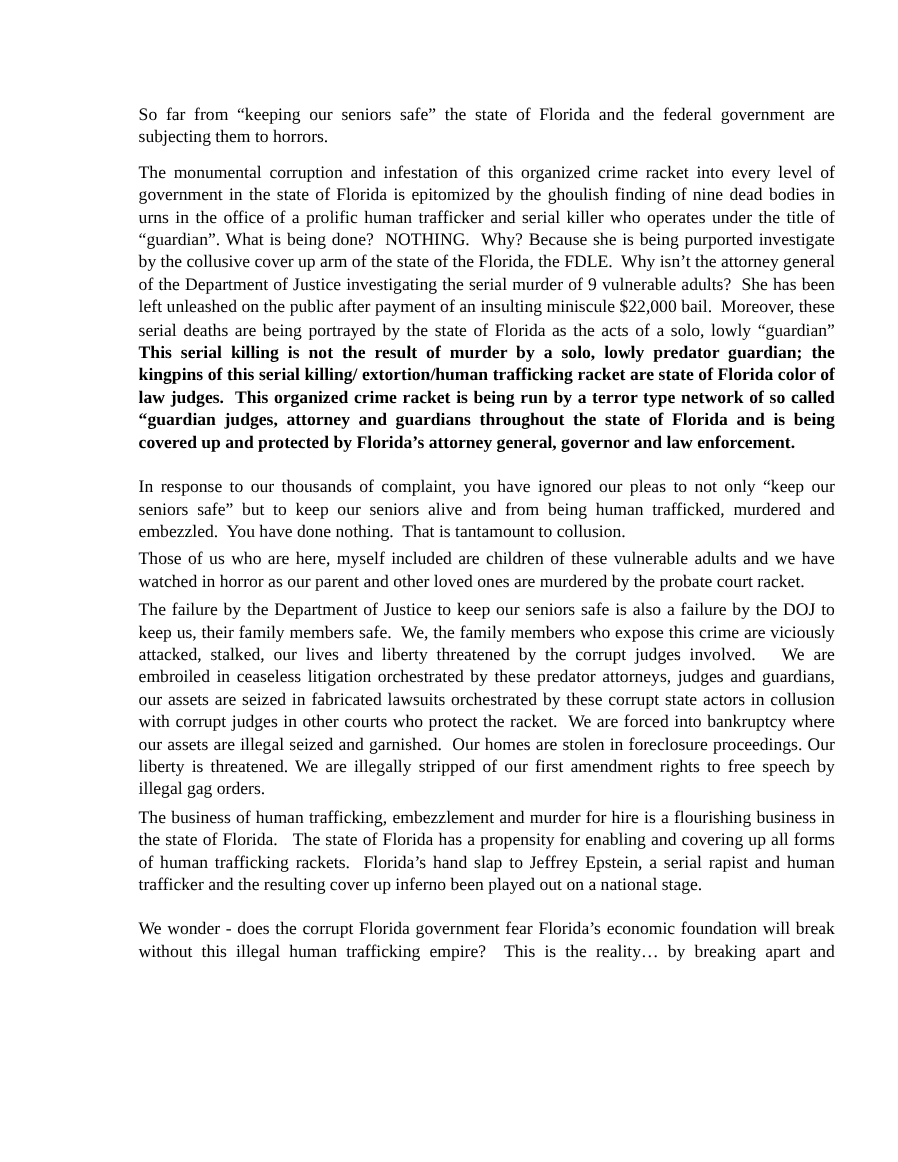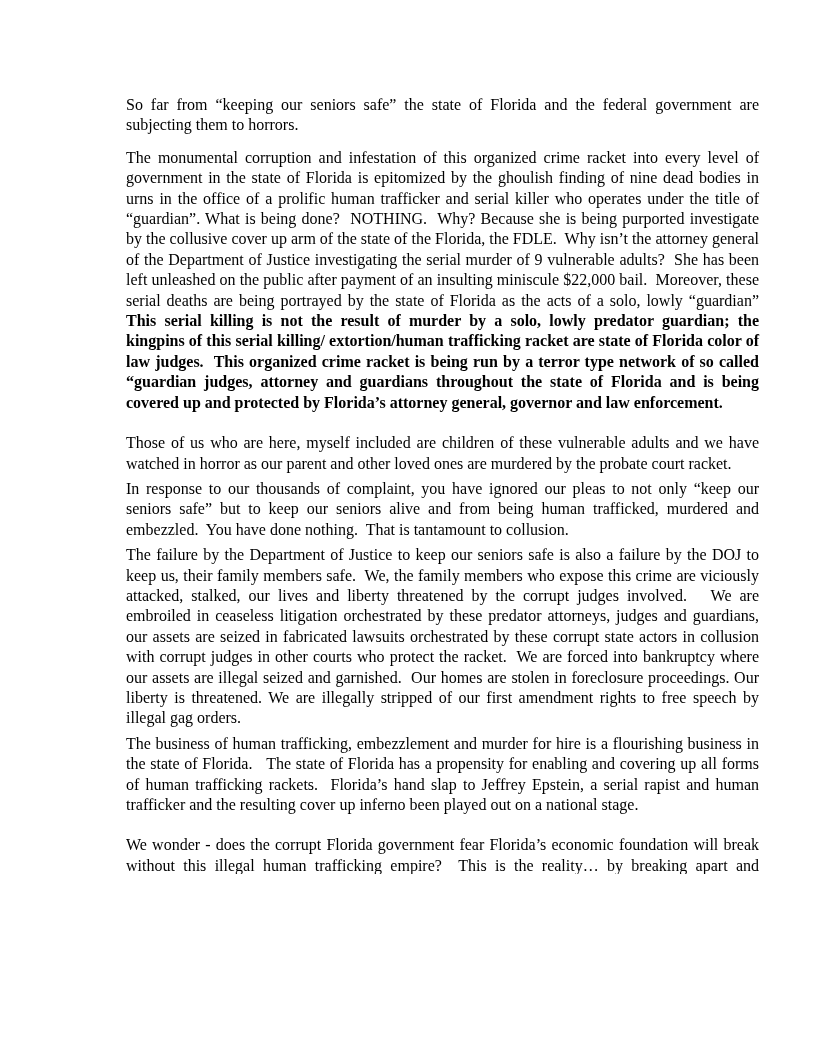--- a/index.html
+++ b/index.html
@@ -49,23 +49,23 @@
 </head>
 <body>
 
 <div class="page">
   <div class="body-text">
 
     <p class="mb12"><span>So far from “keeping our seniors safe” the state of Florida and the federal government are subjecting them to horrors.</span></p>
 
     <p class="mb20"><span>The monumental corruption and infestation of this organized crime racket into every level of government in the state of Florida is epitomized by the ghoulish finding of nine dead bodies in urns in the office of a prolific human trafficker and serial killer who operates under the title of “guardian”. What is being done?  NOTHING.  Why? Because she is being purported investigate by the collusive cover up arm of the state of the Florida, the FDLE.  Why isn’t the attorney general of the Department of Justice investigating the serial murder of 9 vulnerable adults?  She has been left unleashed on the public after payment of an insulting miniscule $22,000 bail.  Moreover, these serial deaths are being portrayed by the state of Florida as the acts of a solo, lowly “guardian”    </span><span class="bold">This serial killing is not the result of murder by a solo, lowly predator guardian; the kingpins of this serial killing/ extortion/human trafficking racket are state of Florida color of law judges.  This organized crime racket is </span><span class="bold underline">being run by a terror type network of so called “guardian judges, attorney and guardians throughout the state of Florida and is being covered up and protected by Florida’s attorney general, governor and law enforcement.</span></p>
 
+    <p class="mb5"><span>In response to our thousands of complaint, you have ignored our pleas to not only “keep our seniors safe” but to keep our seniors alive and from being human trafficked, murdered and embezzled.  You have done nothing.  That is tantamount to collusion.</span></p>
+
     <p class="mb5"><span>Those of us who are here, myself included are children of these vulnerable adults and we have watched in horror as our parent and other loved ones are murdered by the probate court racket.</span></p>
-
-    <p class="mb5"><span>In response to our thousands of complaint, you have ignored our pleas to not only “keep our seniors safe” but to keep our seniors alive and from being human trafficked, murdered and embezzled.  You have done nothing.  That is tantamount to collusion.</span></p>
 
     <p class="mb5"><span>The failure by the Department of Justice to keep our seniors safe is also a failure by the DOJ to keep us, their family members safe.  We, the family members who expose this crime are viciously attacked, stalked, our lives and liberty threatened by the corrupt judges involved.   We are embroiled in ceaseless litigation orchestrated by these predator attorneys, judges and guardians, our assets are seized in fabricated lawsuits orchestrated by these corrupt state actors in collusion with corrupt judges in other courts who protect the racket.  We are forced into bankruptcy where our assets are illegal seized and garnished.  Our homes are stolen in foreclosure proceedings. Our liberty is threatened. We are illegally stripped of our first amendment rights to free speech by illegal gag orders.</span></p>
 
     <p class="mb20"><span>The business of human trafficking, embezzlement and murder for hire is a flourishing business in the state of Florida.   The state of Florida has a propensity for enabling and covering up all forms of human trafficking rackets.  Florida’s hand slap to Jeffrey Epstein, a serial rapist and human trafficker and the resulting cover up inferno been played out on a national stage.</span></p>
 
     <p><span>We wonder - does the corrupt Florida government fear Florida’s economic foundation will break without this illegal human trafficking empire?  This is the reality… by breaking apart and eradicating this racket, the government is opening the door to legitimate, productive business that will “make America great again”.   The sponsoring of a human trafficking murder for hire does not make America great again.  It makes America a barbaric Nazi derived nation.</span></p>
 
   </div>
 
   <div class="page-footer">2</div>

